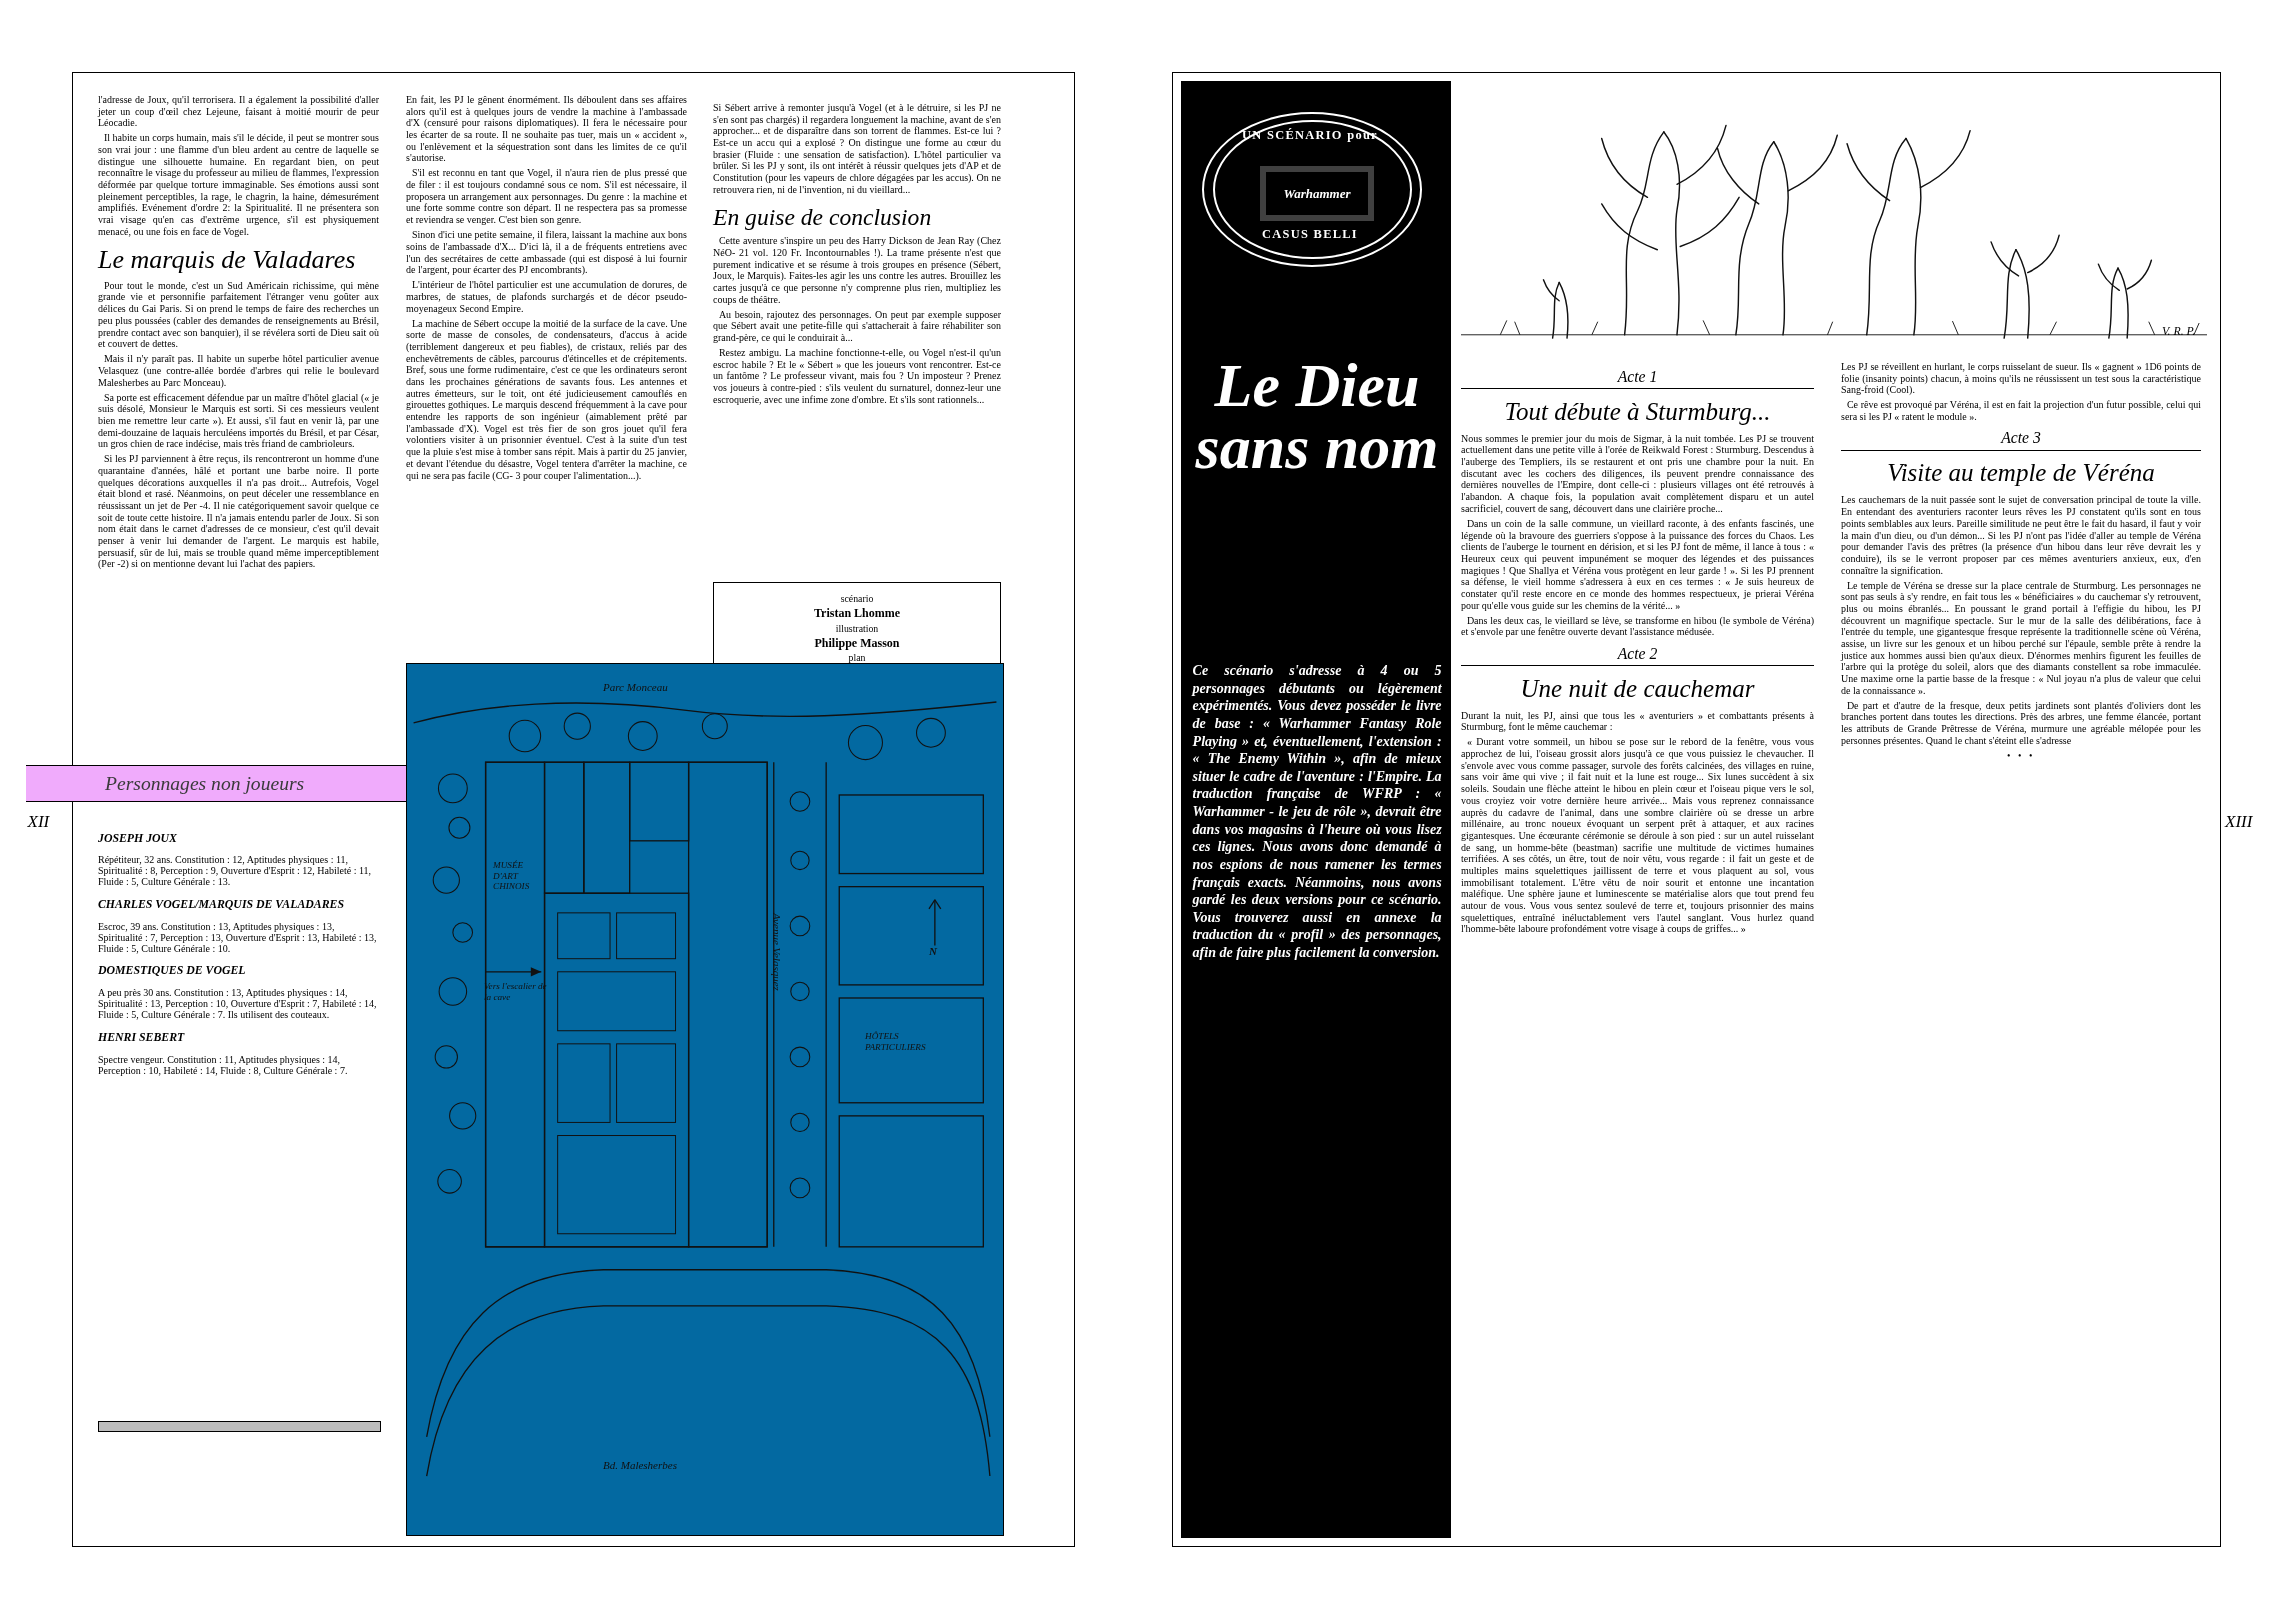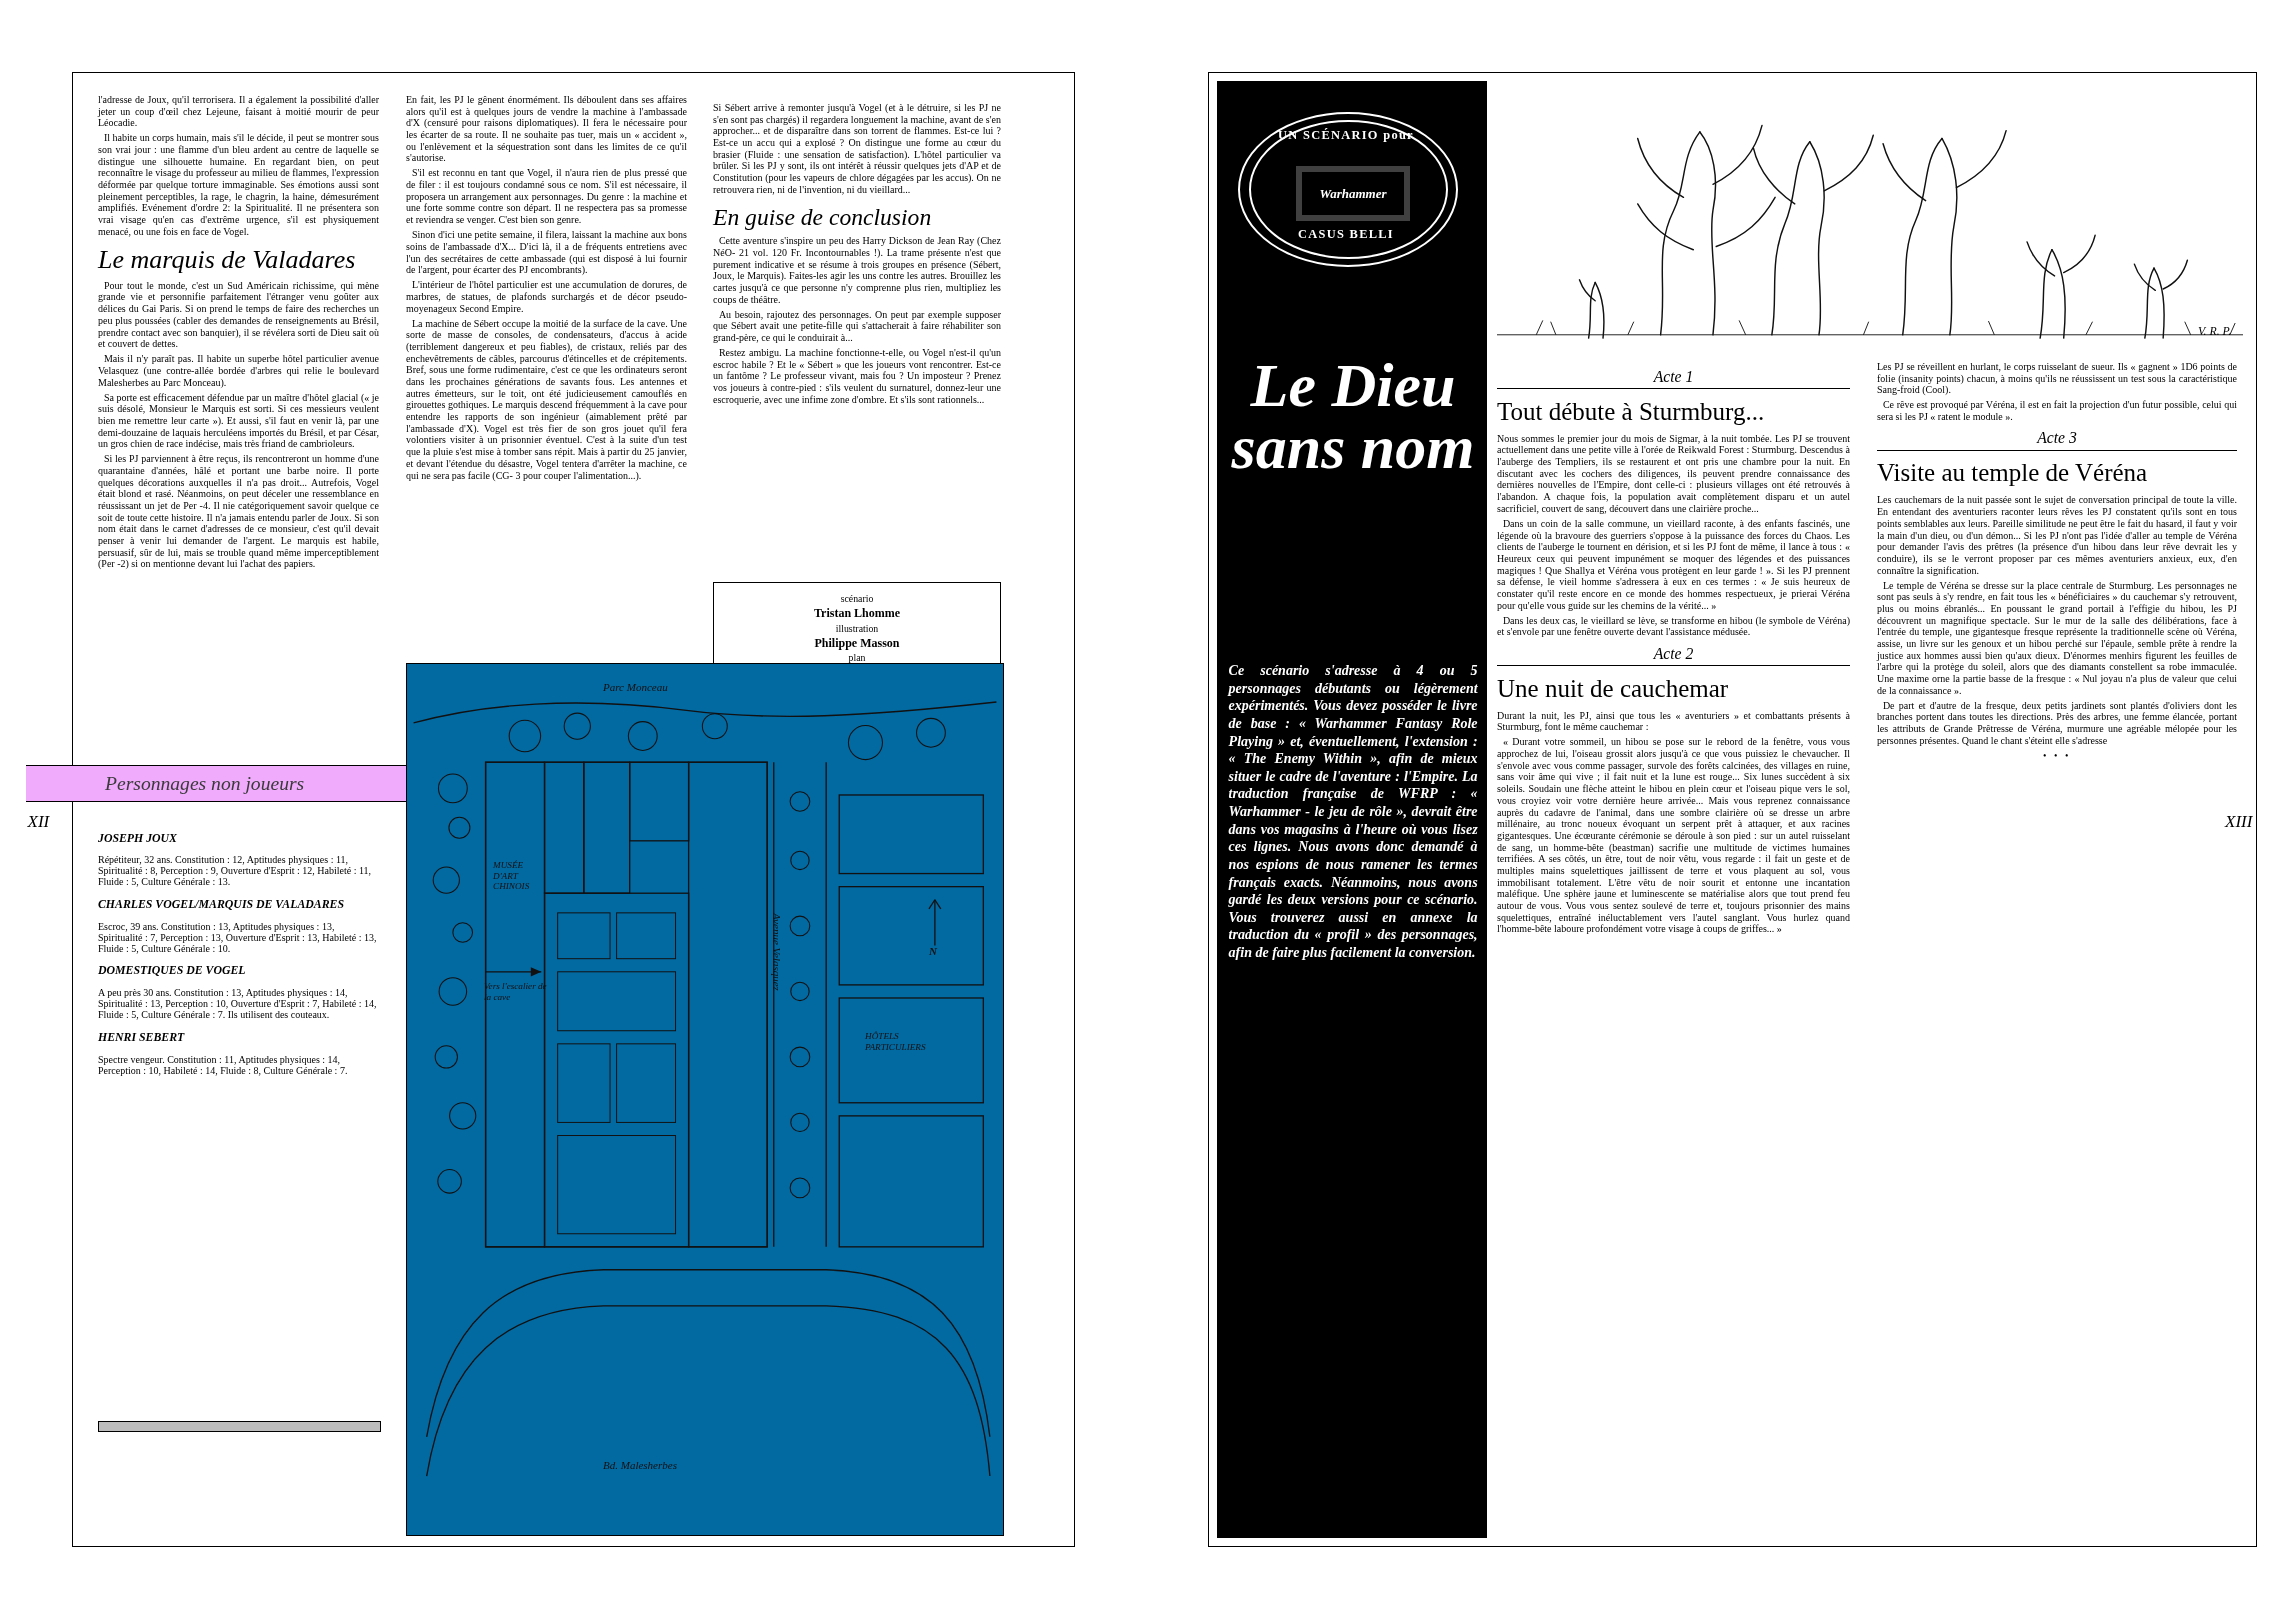--- a/index.html
+++ b/index.html
@@ -40,21 +40,21 @@
   #map-inner{position:absolute;inset:0;}
   .map-lbl{position:absolute;font-family:"Liberation Serif",serif;font-style:italic;font-size:11px;color:#111;}
   .map-lbl.small{font-size:9.2px;}
 
   
   .folio{position:absolute;font-size:17px;font-style:italic;}
   #folio-left{left:27.5px;top:812px;}
   #folio-right{left:2225px;top:812px;}
 
   
-  #right-page{position:absolute;left:1172px;top:72px;width:1047px;height:1473px;border:1.3px solid #000;background:#fff;margin-left:36px;}
+  #right-page{position:absolute;left:1172px;top:72px;width:1047px;height:1473px;border:1.3px solid #000;background:#fff;}
   #black-band{position:absolute;left:7.9px;top:7.9px;width:270px;height:1457px;background:#000;}
 
   #stamp{position:absolute;left:29px;top:39px;width:216px;height:151px;}
   #stamp .ring{position:absolute;left:0;top:0;width:216px;height:151px;border:2.6px solid #fff;border-radius:50%;}
   #stamp .ring2{position:absolute;left:10.5px;top:7.9px;width:195px;height:135px;border:2px solid #fff;border-radius:50%;}
   #stamp .inner{position:absolute;left:58px;top:54px;width:102px;height:43px;border:6px solid #404040;display:flex;align-items:center;justify-content:center;}
   #stamp .inner span{color:#fff;font-weight:bold;font-style:italic;font-size:13px;}
   .arcTxt{position:absolute;color:#fff;font-weight:bold;font-size:12.4px;letter-spacing:1.3px;width:216px;text-align:center;}
 
   #title{position:absolute;left:13px;top:281px;width:262px;color:#fff;font-family:"Liberation Serif",serif;font-style:italic;font-weight:bold;font-size:62px;line-height:1.0;text-align:center;}
@@ -63,21 +63,21 @@
 
   #illus{position:absolute;left:288px;top:13px;width:746px;height:262px;overflow:hidden;}
   #illus svg{position:absolute;left:0;top:0;}
   .illus-sig{position:absolute;right:11.8px;bottom:9.2px;font-style:italic;font-size:11.8px;}
 
   #r-col1{position:absolute;left:288px;top:288px;width:353px;font-size:10px;}
   #r-col2{position:absolute;left:668px;top:288px;width:360px;font-size:10px;}
 
   .acte-lbl{text-align:center;font-style:italic;font-size:15.7px;margin:6.5px 0 2.6px 0;}
   .acte-rule{height:1.3px;background:#000;margin:1.3px 0 9.2px 0;}
-  .acte-title{font-size:25px;line-height:1.05;margin:0 0 7.9px 0;}
+  .acte-title{font-style:italic;font-size:25px;line-height:1.05;margin:0 0 7.9px 0;text-align:center;}
   .dots{text-align:center;letter-spacing:2.6px;font-size:9.8px;}
 </style>
 </head>
 <body>
 
 <div class="page">
 
   <div id="left-page">
     <div id="left-inner">
 

